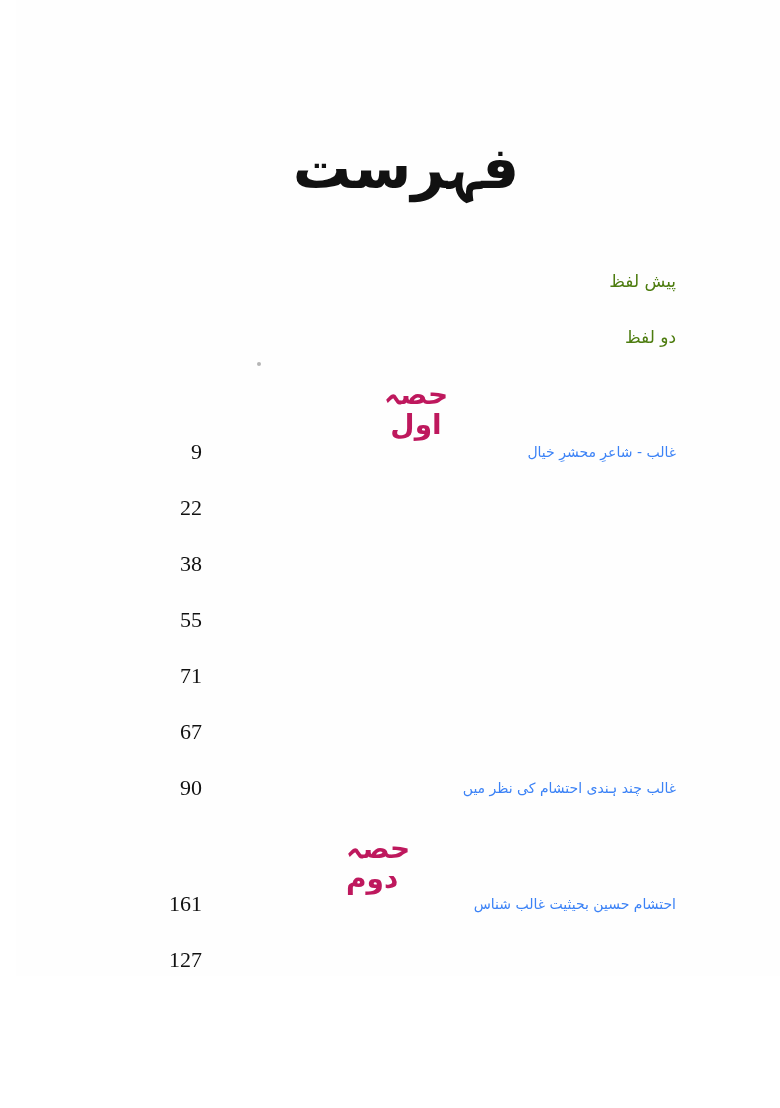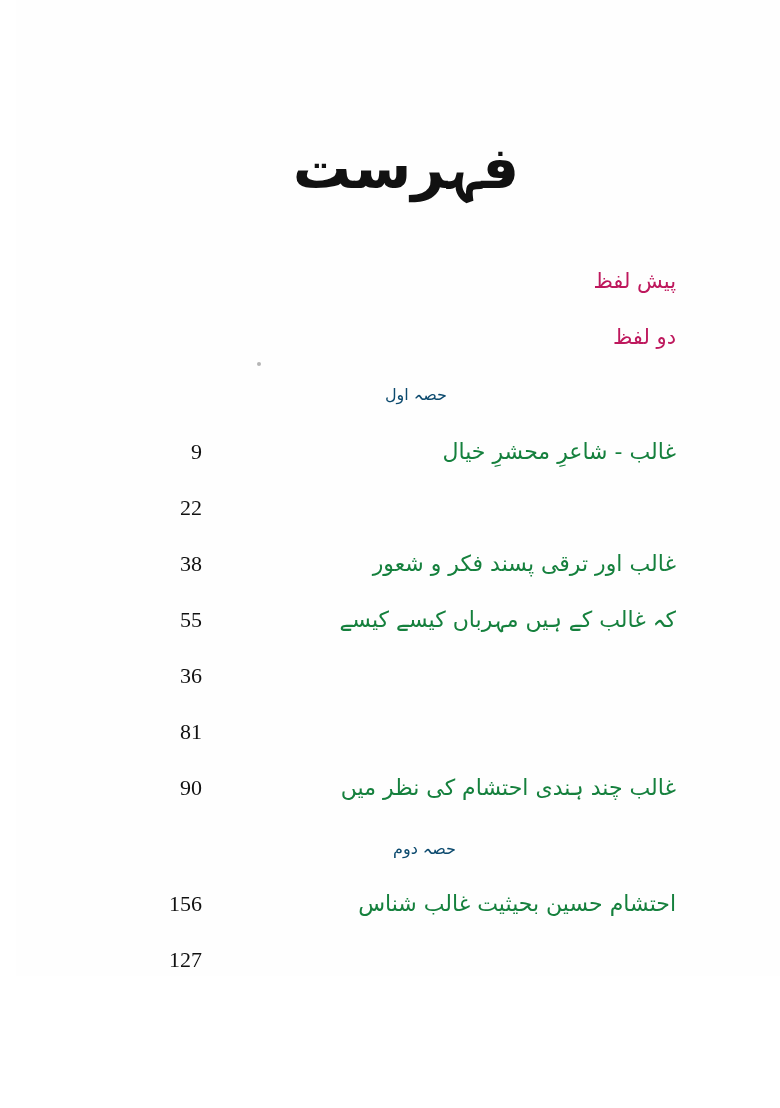--- a/index.html
+++ b/index.html
@@ -31,46 +31,47 @@
       font-size: 58px;
       font-weight: bold;
       direction: rtl;
       line-height: 80px;
       color: #111;
     }
     .front-item {
       position: absolute;
       right: 120px;
       direction: rtl;
-      font-size: 21px;
+      font-size: 17px;
       line-height: 30px;
-      color: #be185d;
+      color: #4d7c0f;
     }
     .section-heading {
       position: absolute;
       direction: rtl;
-      font-size: 16px;
+      font-size: 28px;
       line-height: 30px;
-      color: #0c4a6e;
+      color: #be185d;
+      font-weight: bold;
     }
     .toc-row {
       position: absolute;
       left: 140px;
       width: 520px;
       height: 40px;
     }
     .toc-title {
       position: absolute;
       right: 0;
       top: 0;
       direction: rtl;
-      font-size: 22px;
+      font-size: 14px;
       line-height: 40px;
       white-space: nowrap;
-      color: #15803d;
+      color: #3b82f6;
     }
     .toc-page {
       position: absolute;
       left: 0;
       width: 46px;
       top: 0;
       text-align: right;
       font-family: "Liberation Serif", serif;
       font-size: 22px;
       line-height: 40px;
@@ -101,41 +102,39 @@
   <div class="section-heading" style="top:380px; left:345px; width:110px; text-align:center;">حصہ اول</div>
 
   <div class="toc-row" style="top:432px;">
     <span class="toc-title">غالب - شاعرِ محشرِ خیال</span>
     <span class="toc-page">9</span>
   </div>
   <div class="toc-row" style="top:488px;">
     <span class="toc-page">22</span>
   </div>
   <div class="toc-row" style="top:544px;">
-    <span class="toc-title">غالب اور ترقی پسند فکر و شعور</span>
     <span class="toc-page">38</span>
   </div>
   <div class="toc-row" style="top:600px;">
-    <span class="toc-title">کہ غالب کے ہیں مہرباں کیسے کیسے</span>
     <span class="toc-page">55</span>
   </div>
   <div class="toc-row" style="top:656px;">
-    <span class="toc-page">36</span>
+    <span class="toc-page">71</span>
   </div>
   <div class="toc-row" style="top:712px;">
-    <span class="toc-page">81</span>
+    <span class="toc-page">67</span>
   </div>
   <div class="toc-row" style="top:768px;">
     <span class="toc-title">غالب چند ہندی احتشام کی نظر میں</span>
     <span class="toc-page">90</span>
   </div>
 
-  <div class="section-heading" style="top:834px; left:330px; width:110px; text-align:right;">حصہ دوم</div>
+  <div class="section-heading" style="top:834px; left:330px; width:110px; text-align:left;">حصہ دوم</div>
 
   <div class="toc-row" style="top:884px;">
     <span class="toc-title">احتشام حسین بحیثیت غالب شناس</span>
-    <span class="toc-page">156</span>
+    <span class="toc-page">161</span>
   </div>
   <div class="toc-row" style="top:940px;">
     <span class="toc-page">127</span>
   </div>
 
 </div>
 
 </body></html>

